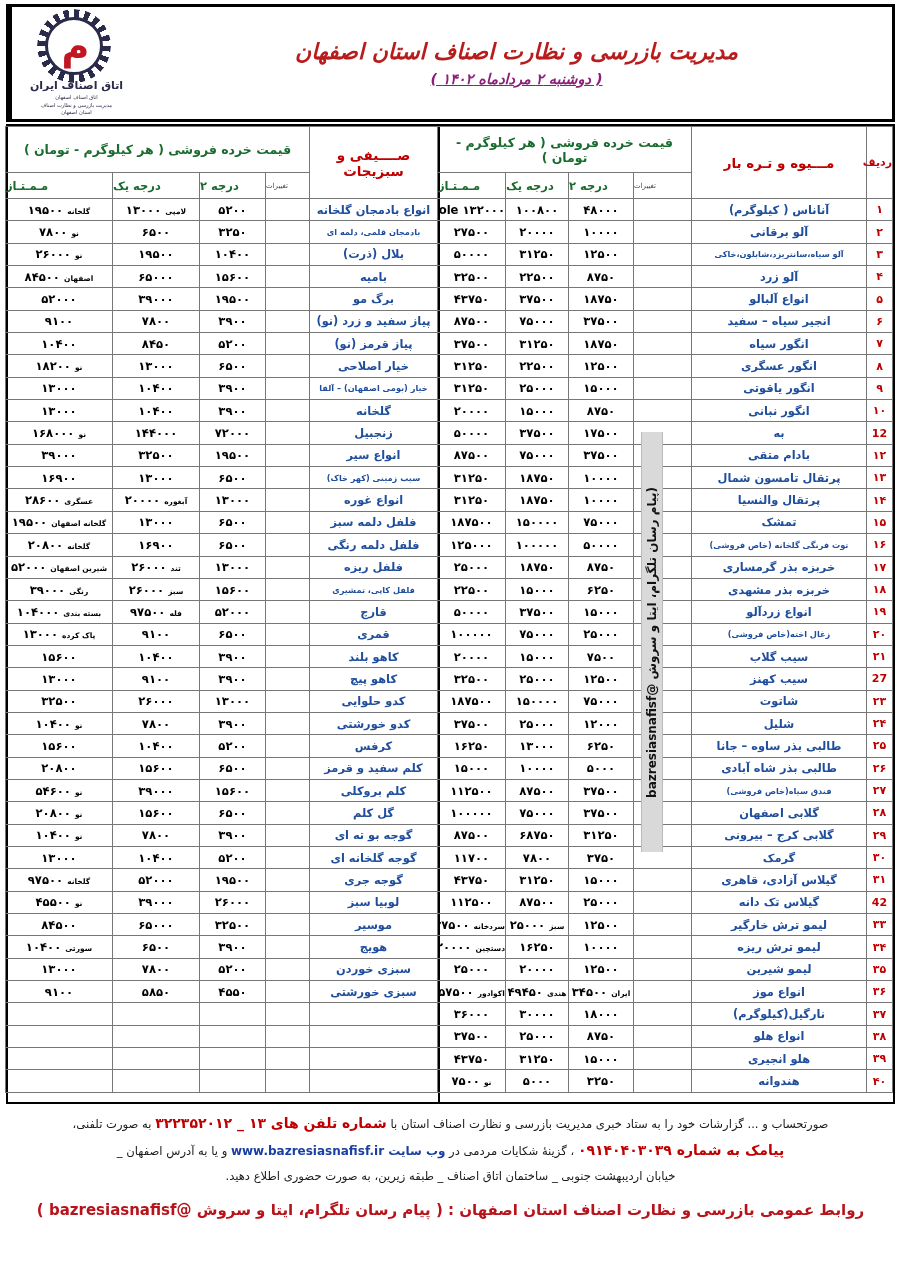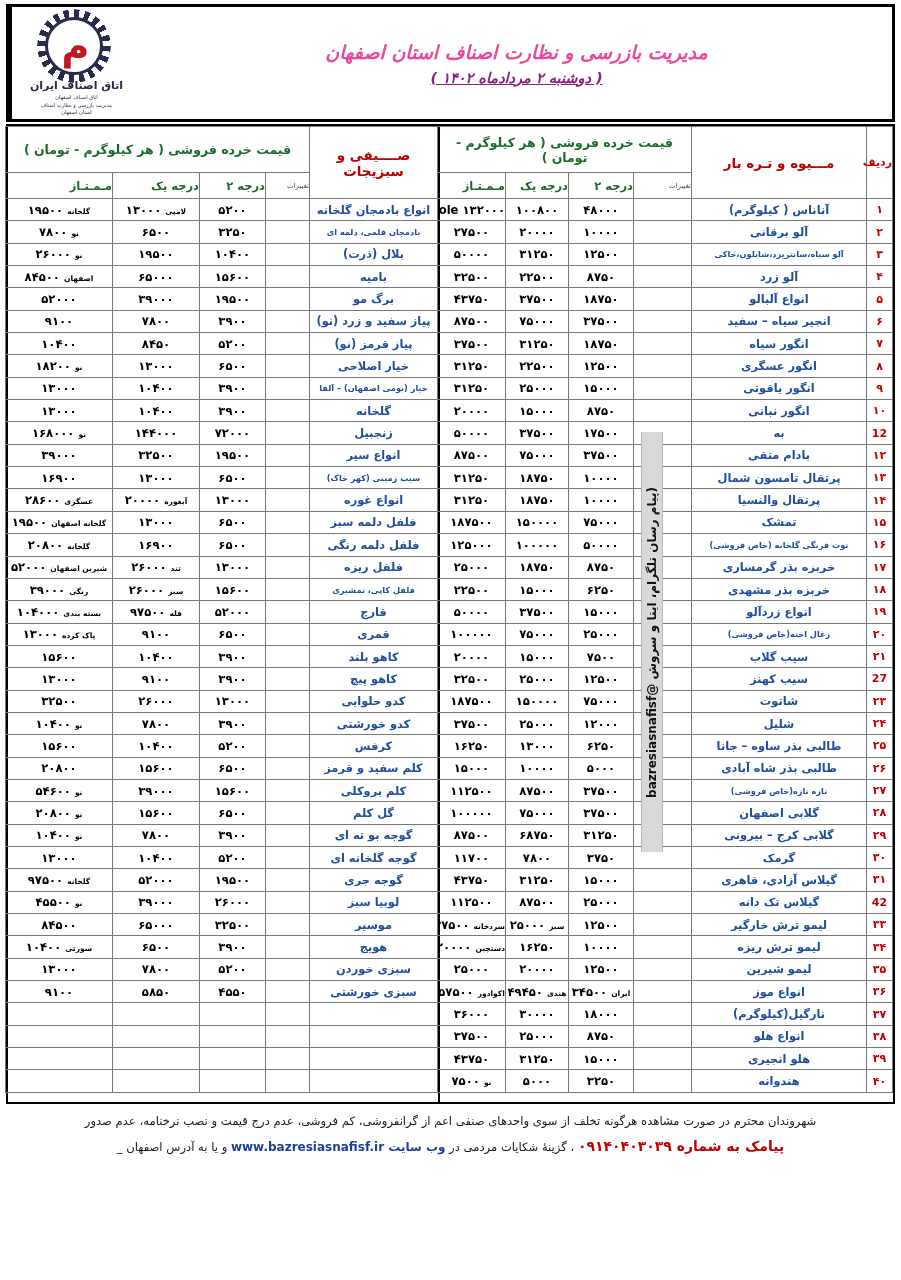--- a/index.html
+++ b/index.html
@@ -60,21 +60,21 @@
   .logo-sub {
     font-size: 5.2px; color: #2a2a4a; text-align: center;
     line-height: 1.45; margin-top: 2px;
   }
   .title-box {
     flex: 1;
     display: flex; flex-direction: column;
     align-items: center; justify-content: center;
     gap: 7px; padding: 4px 10px;
   }
-  .t1 { color: #ec4899; font-size: 19px; font-weight: bold; font-style: italic; }
+  .t1 { color: #b91c1c; font-size: 22px; font-weight: bold; font-style: italic; }
   .t2 { font-size: 14.5px; font-weight: bold; font-style: italic; color: #1a6b2e; }
   .t2 .red-u { color: #b8121b; text-decoration: underline; }
   .t3 { color: #8b1f7a; font-size: 14.5px; font-weight: bold; font-style: italic; }
   .t3 u { text-decoration: underline; }
 
   
   .grid {
     display: flex; flex-direction: row;
     border: 2.5px solid #000;
     height: 980px;
@@ -91,21 +91,21 @@
   .hdr-cat {
     color: #c00000; font-weight: bold; font-size: 13.5px;
     text-align: center; height: 46px; letter-spacing: 1px;
   }
   .hdr-price {
     color: #1a6b2e; font-weight: bold; font-size: 12.5px;
     text-align: center; height: 46px;
   }
   .hdr-sub {
     color: #1a6b2e; font-weight: bold; font-size: 11.5px;
-    text-align: right; height: 26px;
+    text-align: left; height: 26px;
   }
   .hdr-sub.tiny { font-size: 7px; color: #444; font-weight: normal; }
   .hdr-num { color: #c00000; font-weight: bold; font-size: 11px; text-align: center; }
 
   
   tbody tr { height: 22.35px; }
   td.num {
     color: #c00000; font-weight: bold; font-size: 11px;
     text-align: center; width: 26px;
   }
@@ -429,21 +429,21 @@
             <tr>
               <td class="num">۲۶</td>
               <td class="name ">طالبی بذر شاه آبادی</td>
               <td class="chg"></td>
               <td class="price">۵۰۰۰</td>
               <td class="price">۱۰۰۰۰</td>
               <td class="price">۱۵۰۰۰</td>
             </tr>
             <tr>
               <td class="num">۲۷</td>
-              <td class="name sm">تازه تازه(خاص فروشی)</td>
+              <td class="name sm">فندق سیاه(خاص فروشی)</td>
               <td class="chg"></td>
               <td class="price">۳۷۵۰۰</td>
               <td class="price">۸۷۵۰۰</td>
               <td class="price">۱۱۲۵۰۰</td>
             </tr>
             <tr>
               <td class="num">۲۸</td>
               <td class="name ">گلابی اصفهان</td>
               <td class="chg"></td>
               <td class="price">۳۷۵۰۰</td>
@@ -855,17 +855,19 @@
           </tbody>
       </table>
     </div>
   </div>
 
   <div class="wm-strip">
     <span class="wm-text">(پیام رسان تلگرام، ایتا و سروش @bazresiasnafisf</span>
   </div>
 
   <div class="footer">
-    <p class="fl1">شهروندان محترم در صورت مشاهده هرگونه تخلف از سوی واحدهای صنفی اعم از گرانفروشی، کم فروشی، عدم درج قیمت و نصب نرخنامه، عدم صدور</p>
+    <p><span>صورتحساب و ... گزارشات خود را به ستاد خبری مدیریت بازرسی و نظارت اصناف استان با </span><span class="hl-num">شماره تلفن های ۱۳ _ ۳۲۲۳۵۲۰۱۲</span><span> به صورت تلفنی،</span></p>
     <p><span class="hl-num">پیامک به شماره ۰۹۱۴۰۴۰۳۰۳۹</span><span> ، گزینهٔ شکایات مردمی در </span><span class="hl-blue">وب سایت www.bazresiasnafisf.ir</span><span> و یا به آدرس اصفهان _</span></p>
+    <p>خیابان اردیبهشت جنوبی _ ساختمان اتاق اصناف _ طبقه زیرین، به صورت حضوری اطلاع دهید.</p>
+    <div class="footer-last">روابط عمومی بازرسی و نظارت اصناف استان اصفهان : ( پیام رسان تلگرام، ایتا و سروش @bazresiasnafisf )</div>
   </div>
 
 </div>
 
 </body></html>

